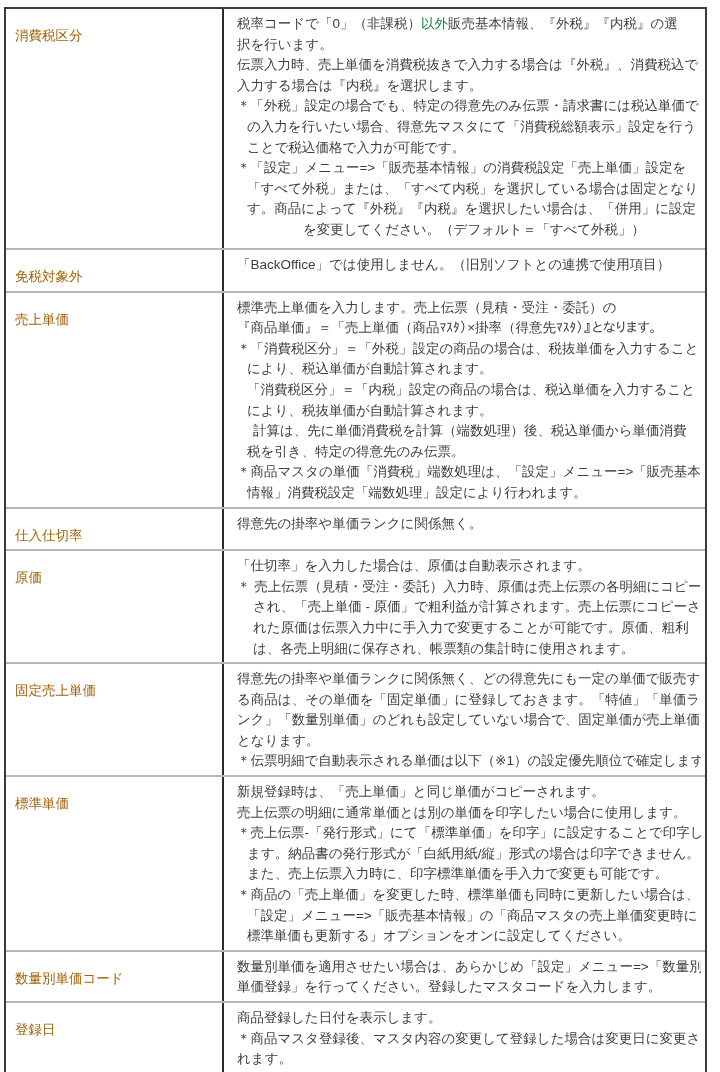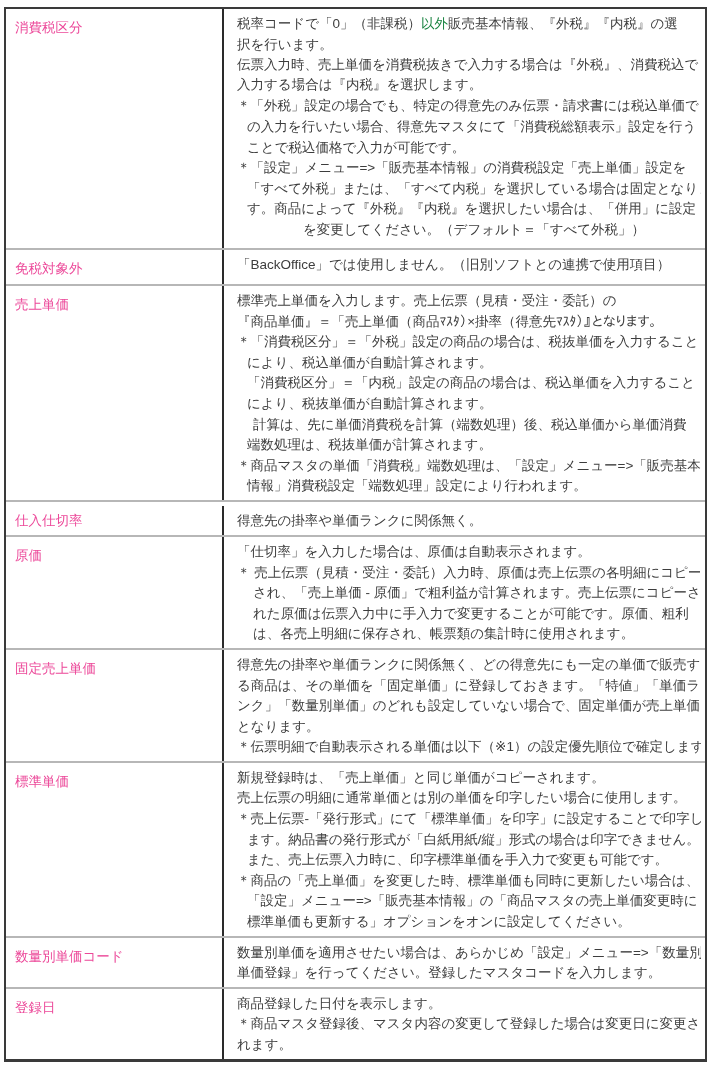--- a/index.html
+++ b/index.html
@@ -9,27 +9,27 @@
   .doc-table {
     position:absolute; left:4px; top:7px; width:703px;
     border:2px solid #3a3a3a; border-bottom-width:3px;
     background:#ffffff;
   }
   .row { display:flex; border-top:2px solid #b7b7b7; }
   .row:first-child { border-top:none; }
   
   .row:nth-child(1) { min-height:239px; }
   .row:nth-child(2) { min-height:36px; }
-  .row:nth-child(4) { min-height:35px;align-items:flex-end; }
+  .row:nth-child(4) { min-height:35px; }
   .row:nth-child(8) { min-height:44px; }
   .row:nth-child(9) { min-height:66px; }
   .cell-label {
     flex:0 0 216px; width:216px;
-    padding:9px 6px 3px 9px;
-    font-size:13.5px; line-height:20.6px; color:#ec4899;
+    padding:17px 6px 3px 9px;
+    font-size:13.5px; line-height:20.6px; color:#a16207;
     white-space:nowrap; overflow:hidden;font-family:Liberation Serif, serif;
   }
   .cell-desc {
     flex:1 1 auto; min-width:0;
     border-left:2px solid #2a2a2a;
     padding:5px 4px 3px 13px;
     overflow:hidden;
   }
   .line {
     font-size:13.5px; line-height:20.6px; color:#3d3d3d;
@@ -41,21 +41,21 @@
 <body>
 
 <div class="page">
   <div class="doc-table" id="table-root">
       <div class="row">
         <div class="cell-label">消費税区分</div>
         <div class="cell-desc">
           <div class="line" style="padding-left: 0px;"><span>税率コードで「0」（非課税）</span><b>以外</b><span>販売基本情報、『外税』『内税』の選</span></div>
           <div class="line" style="padding-left: 0px;"><span>択を行います。</span></div>
           <div class="line" style="padding-left: 0px;"><span>伝票入力時、売上単価を消費税抜きで入力する場合は『外税』、消費税込で</span></div>
-          <div class="line" style="padding-left: 0px; font-family: Liberation Mono, monospace;"><span>入力する場合は『内税』を選択します。</span></div>
+          <div class="line" style="padding-left: 0px;"><span>入力する場合は『内税』を選択します。</span></div>
           <div class="line" style="padding-left: 0px;"><span>＊「外税」設定の場合でも、特定の得意先のみ伝票・請求書には税込単価で</span></div>
           <div class="line" style="padding-left: 10px;"><span>の入力を行いたい場合、得意先マスタにて「消費税総額表示」設定を行う</span></div>
           <div class="line" style="padding-left: 10px;"><span>ことで税込価格で入力が可能です。</span></div>
           <div class="line" style="padding-left: 0px;"><span>＊「設定」メニュー=&gt;「販売基本情報」の消費税設定「売上単価」設定を</span></div>
           <div class="line" style="padding-left: 10px;"><span>「すべて外税」または、「すべて内税」を選択している場合は固定となりま</span></div>
           <div class="line" style="padding-left: 10px;"><span>す。商品によって『外税』『内税』を選択したい場合は、「併用」に設定</span></div>
           <div class="line" style="padding-left: 10px; text-align: center;"><span>を変更してください。（デフォルト＝「すべて外税」）</span></div>
         </div>
       </div>
       <div class="row">
@@ -67,21 +67,21 @@
       <div class="row">
         <div class="cell-label">売上単価</div>
         <div class="cell-desc">
           <div class="line" style="padding-left: 0px;"><span>標準売上単価を入力します。売上伝票（見積・受注・委託）の</span></div>
           <div class="line" style="padding-left: 0px;"><span>『商品単価』＝「売上単価（商品ﾏｽﾀ）×掛率（得意先ﾏｽﾀ）』となります。</span></div>
           <div class="line" style="padding-left: 0px;"><span>＊「消費税区分」＝「外税」設定の商品の場合は、税抜単価を入力すること</span></div>
           <div class="line" style="padding-left: 10px;"><span>により、税込単価が自動計算されます。</span></div>
           <div class="line" style="padding-left: 10px;"><span>「消費税区分」＝「内税」設定の商品の場合は、税込単価を入力すること</span></div>
           <div class="line" style="padding-left: 10px;"><span>により、税抜単価が自動計算されます。</span></div>
           <div class="line" style="padding-left: 16px;"><span>計算は、先に単価消費税を計算（端数処理）後、税込単価から単価消費</span></div>
-          <div class="line" style="padding-left: 10px;"><span>端数処理は、税抜単価が計算されます。</span></div>
+          <div class="line" style="padding-left: 10px;"><span>税を引き、特定の得意先のみ伝票。</span></div>
           <div class="line" style="padding-left: 0px;"><span>＊商品マスタの単価「消費税」端数処理は、「設定」メニュー=&gt;「販売基本</span></div>
           <div class="line" style="padding-left: 10px;"><span>情報」消費税設定「端数処理」設定により行われます。</span></div>
         </div>
       </div>
       <div class="row">
         <div class="cell-label">仕入仕切率</div>
         <div class="cell-desc">
           <div class="line" style="padding-left: 0px;"><span>得意先の掛率や単価ランクに関係無く。</span></div>
         </div>
       </div>

